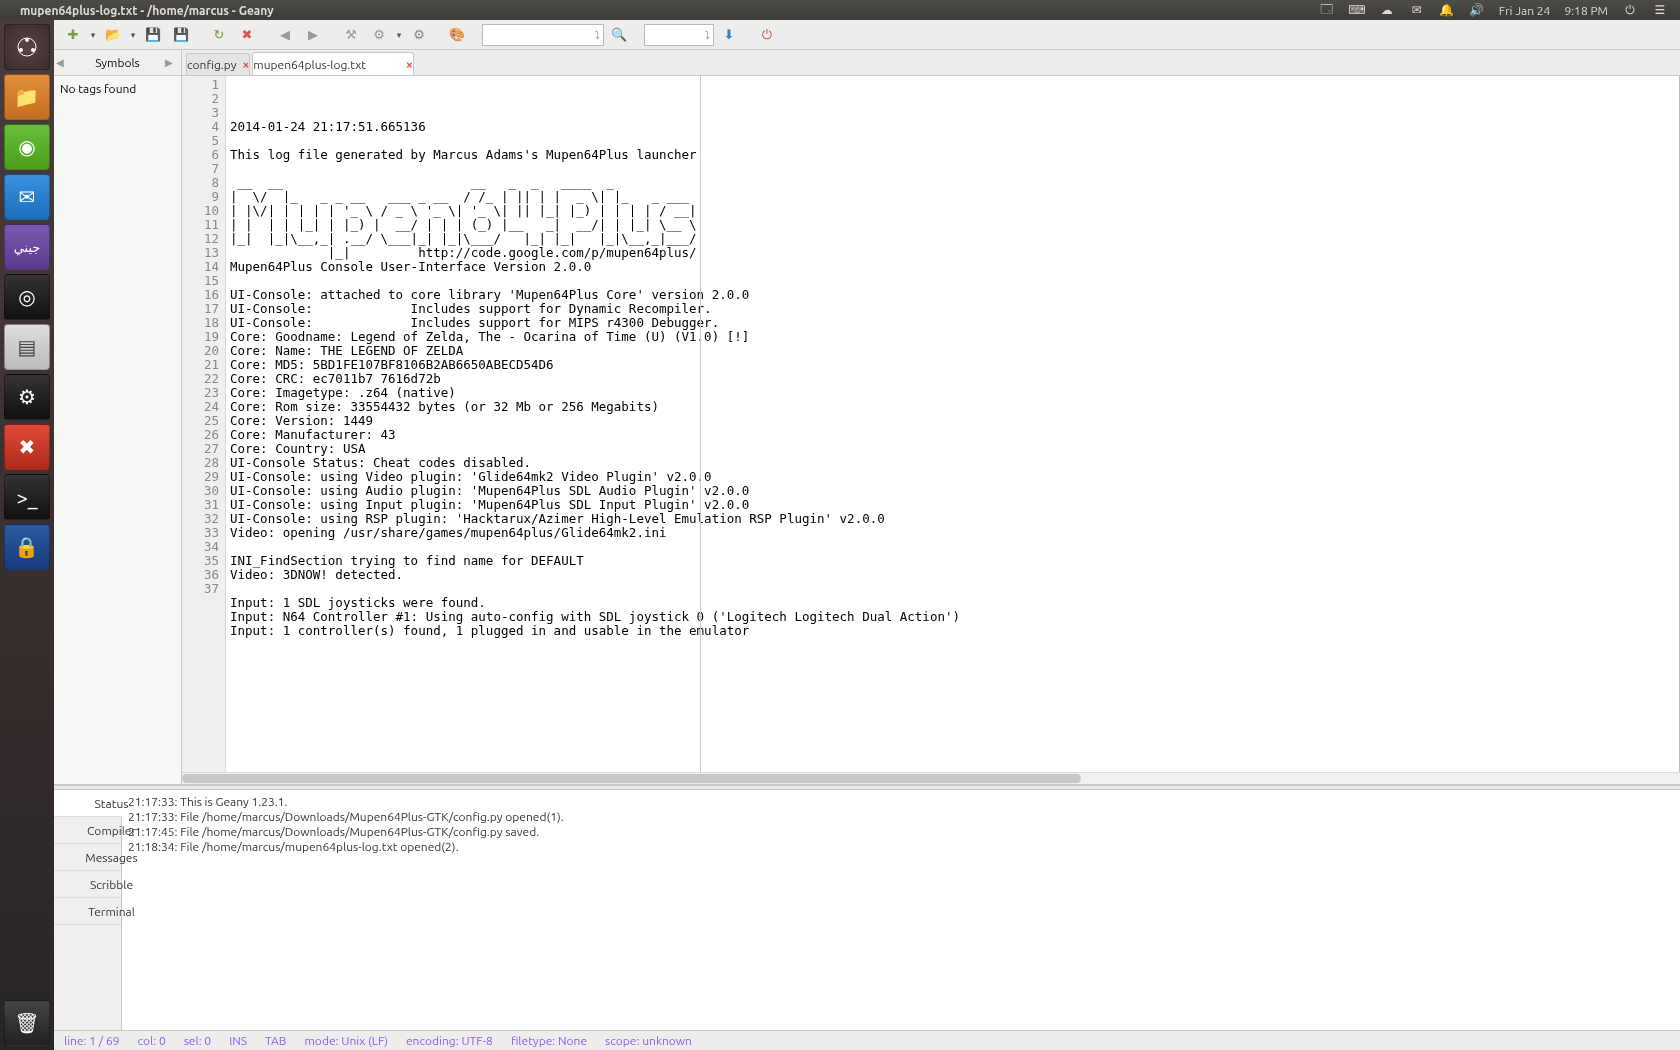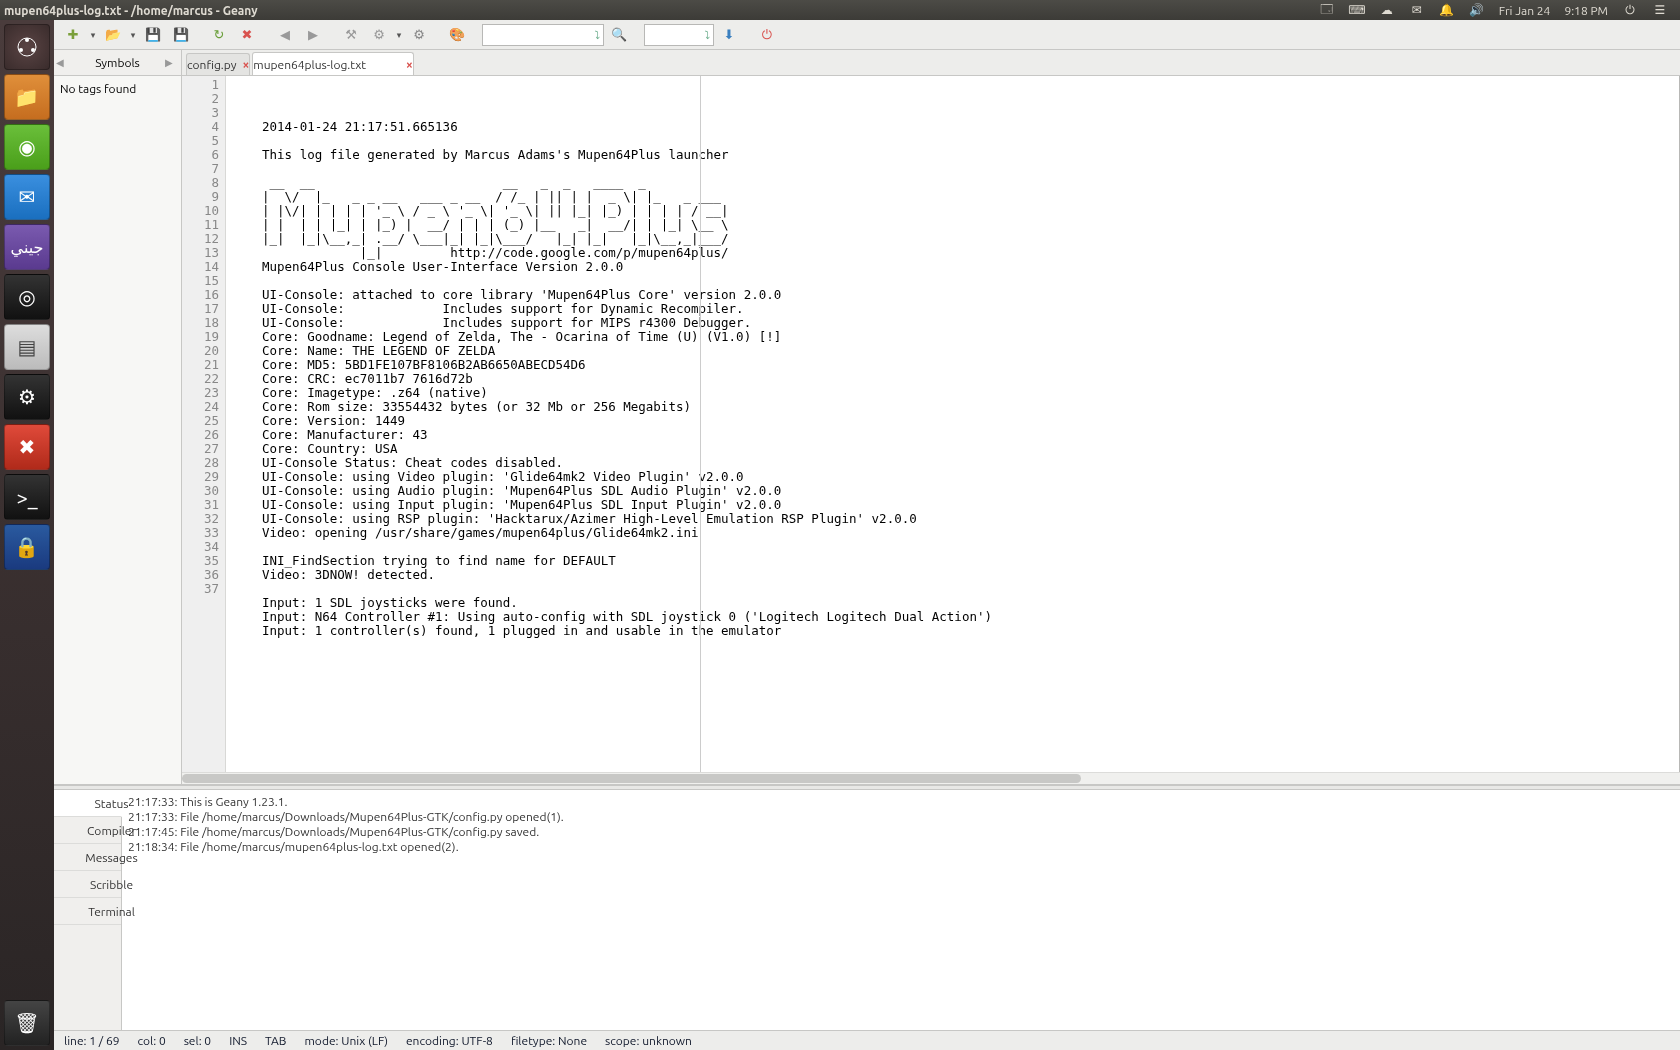--- a/index.html
+++ b/index.html
@@ -1,32 +1,32 @@
 <!DOCTYPE html>
 <html><head>
 <meta charset="utf-8">
 <style>
 * { margin: 0; padding: 0; box-sizing: border-box; }
 body { font-family: "Ubuntu", "Liberation Sans", sans-serif; font-size: 13px; background: #f2f1f0; width: 1680px; height: 1050px; overflow: hidden; position: relative; }
 
 
 .menubar { position: absolute; top: 0; left: 0; right: 0; height: 20px; background: linear-gradient(#4c4b46, #3c3b37); color: #dfdbd2; display: flex; align-items: center; padding: 0 4px; font-size: 12px; z-index: 10; }
-.menubar .title { font-weight: bold; }
+.menubar .title { font-weight: bold; margin-left: 16px; }
 .menubar .tray { margin-left: auto; display: flex; align-items: center; gap: 14px; padding-right: 8px; }
 .menubar .tray span { color: #dfdbd2; }
 .tray-icon { width: 16px; height: 16px; display: inline-flex; align-items: center; justify-content: center; color: #dfdbd2; }
 
 
 .launcher { position: absolute; top: 20px; left: 0; width: 54px; bottom: 0; background: linear-gradient(to bottom, #4a3c3c, #3a3030 50%, #2a2525); display: flex; flex-direction: column; align-items: center; padding-top: 4px; gap: 4px; z-index: 5; }
 .launcher-item { width: 46px; height: 46px; border-radius: 4px; display: flex; align-items: center; justify-content: center; color: #fff; font-size: 20px; border: 1px solid rgba(0,0,0,0.3); }
 .launcher-dash { background: radial-gradient(#5a4444, #3a2c2c); }
 .launcher-files { background: linear-gradient(#e08f3a, #c56d1f); }
 .launcher-chrome { background: linear-gradient(#6abf3a, #4a9f1a); }
 .launcher-mail { background: linear-gradient(#3a8fdf, #1a6fbf); }
-.launcher-purple { background: linear-gradient(#7a5aaf, #5a3a8f); color:#fff; font-size:16px; }
+.launcher-purple { background: linear-gradient(#7a5aaf, #5a3a8f); color:#fff; font-size:13px; }
 .launcher-disk { background: linear-gradient(#333, #111); }
 .launcher-text { background: linear-gradient(#ddd, #bbb); color:#444; }
 .launcher-steam { background: linear-gradient(#333, #111); }
 .launcher-red { background: linear-gradient(#e04a3a, #b02a1a); }
 .launcher-term { background: linear-gradient(#333, #111); }
 .launcher-keys { background: linear-gradient(#2a5a9f, #1a3a7f); }
 .launcher-spacer { flex: 1; }
 .launcher-trash { background: linear-gradient(#444, #222); margin-bottom: 4px; }
 
 
@@ -56,35 +56,35 @@
 .editor-area { flex: 1; display: flex; flex-direction: column; min-width: 0; }
 .tabbar { height: 26px; background: #ededeb; border-bottom: 1px solid #c7c7c5; display: flex; align-items: flex-end; padding-left: 4px; }
 .tab { height: 22px; padding: 0 0; display: flex; align-items: center; gap: 6px; border: 1px solid #c7c7c5; border-bottom: none; background: #e4e4e2; border-radius: 3px 3px 0 0; margin-right: 2px; font-size: 12px; color: #333; position: relative; }
 .tab.active { background: #fff; height: 23px; gap: 40px; }
 .tab .close { color: #d9534f; font-size: 12px; font-weight: bold; }
 .editor { flex: 1; display: flex; overflow: hidden; background: #fff; border-right: 1px solid #b8b8b6; }
 .gutter { width: 44px; background: #efefef; color: #888; text-align: right; padding: 2px 6px 2px 2px; font-family: "DejaVu Sans Mono", monospace; font-size: 12.5px; line-height: 14px; border-right: 1px solid #d8d8d6; }
 .gutter div { height: 14px; }
 .code { flex: 1; padding: 2px 4px; font-family: "DejaVu Sans Mono", monospace; font-size: 12.5px; line-height: 14px; white-space: pre; color: #000; position: relative; overflow: hidden; }
 .code .ruler { position: absolute; left: 474px; top: 0; bottom: 0; width: 1px; background: #ccc; }
-.code .line { height: 14px; margin-left: 32px; }
+.code .line { height: 14px; }
 .hscroll { height: 12px; background: #f0f0ee; border-top: 1px solid #dcdcda; position: relative; }
 .hscroll .thumb { position: absolute; left: 0; width: 60%; top: 1px; bottom: 1px; background: #c8c8c6; border-radius: 6px; }
 .vdrag { height: 5px; background: #e8e8e6; border-top: 1px solid #c7c7c5; border-bottom: 1px solid #c7c7c5; }
 
 
 .msgpanel { height: 240px; display: flex; background: #fff; }
 .msg-tabs { width: 68px; background: #f0efed; border-right: 1px solid #c7c7c5; display: flex; flex-direction: column; }
 .msg-tab { height: 27px; display: flex; align-items: center; justify-content: center; font-size: 12px; color: #333; border-bottom: 1px solid #dcdcda; padding-left: 48px; }
 .msg-tab.active { background: #fff; border-right: 1px solid #fff; margin-right: -1px; }
 .msg-body { flex: 1; padding: 4px 6px; font-size: 12px; color: #333; overflow: auto; }
 .msg-body div { padding: 1px 0; }
 
 
-.statusbar { position: absolute; left: 54px; right: 0; bottom: 0; height: 20px; background: #ededeb; border-top: 1px solid #c7c7c5; display: flex; align-items: center; padding: 0 10px; gap: 18px; font-size: 12px; color: #0f172a; }
+.statusbar { position: absolute; left: 54px; right: 0; bottom: 0; height: 20px; background: #ededeb; border-top: 1px solid #c7c7c5; display: flex; align-items: center; padding: 0 10px; gap: 18px; font-size: 12px; color: #8b5cf6; }
 </style>
 </head>
 <body>
 
 <div class="menubar">
   <span class="title">mupen64plus-log.txt - /home/marcus - Geany</span>
   <div class="tray">
     <span class="tray-icon">🗔</span>
     <span class="tray-icon">⌨</span>
     <span class="tray-icon">☁</span>

